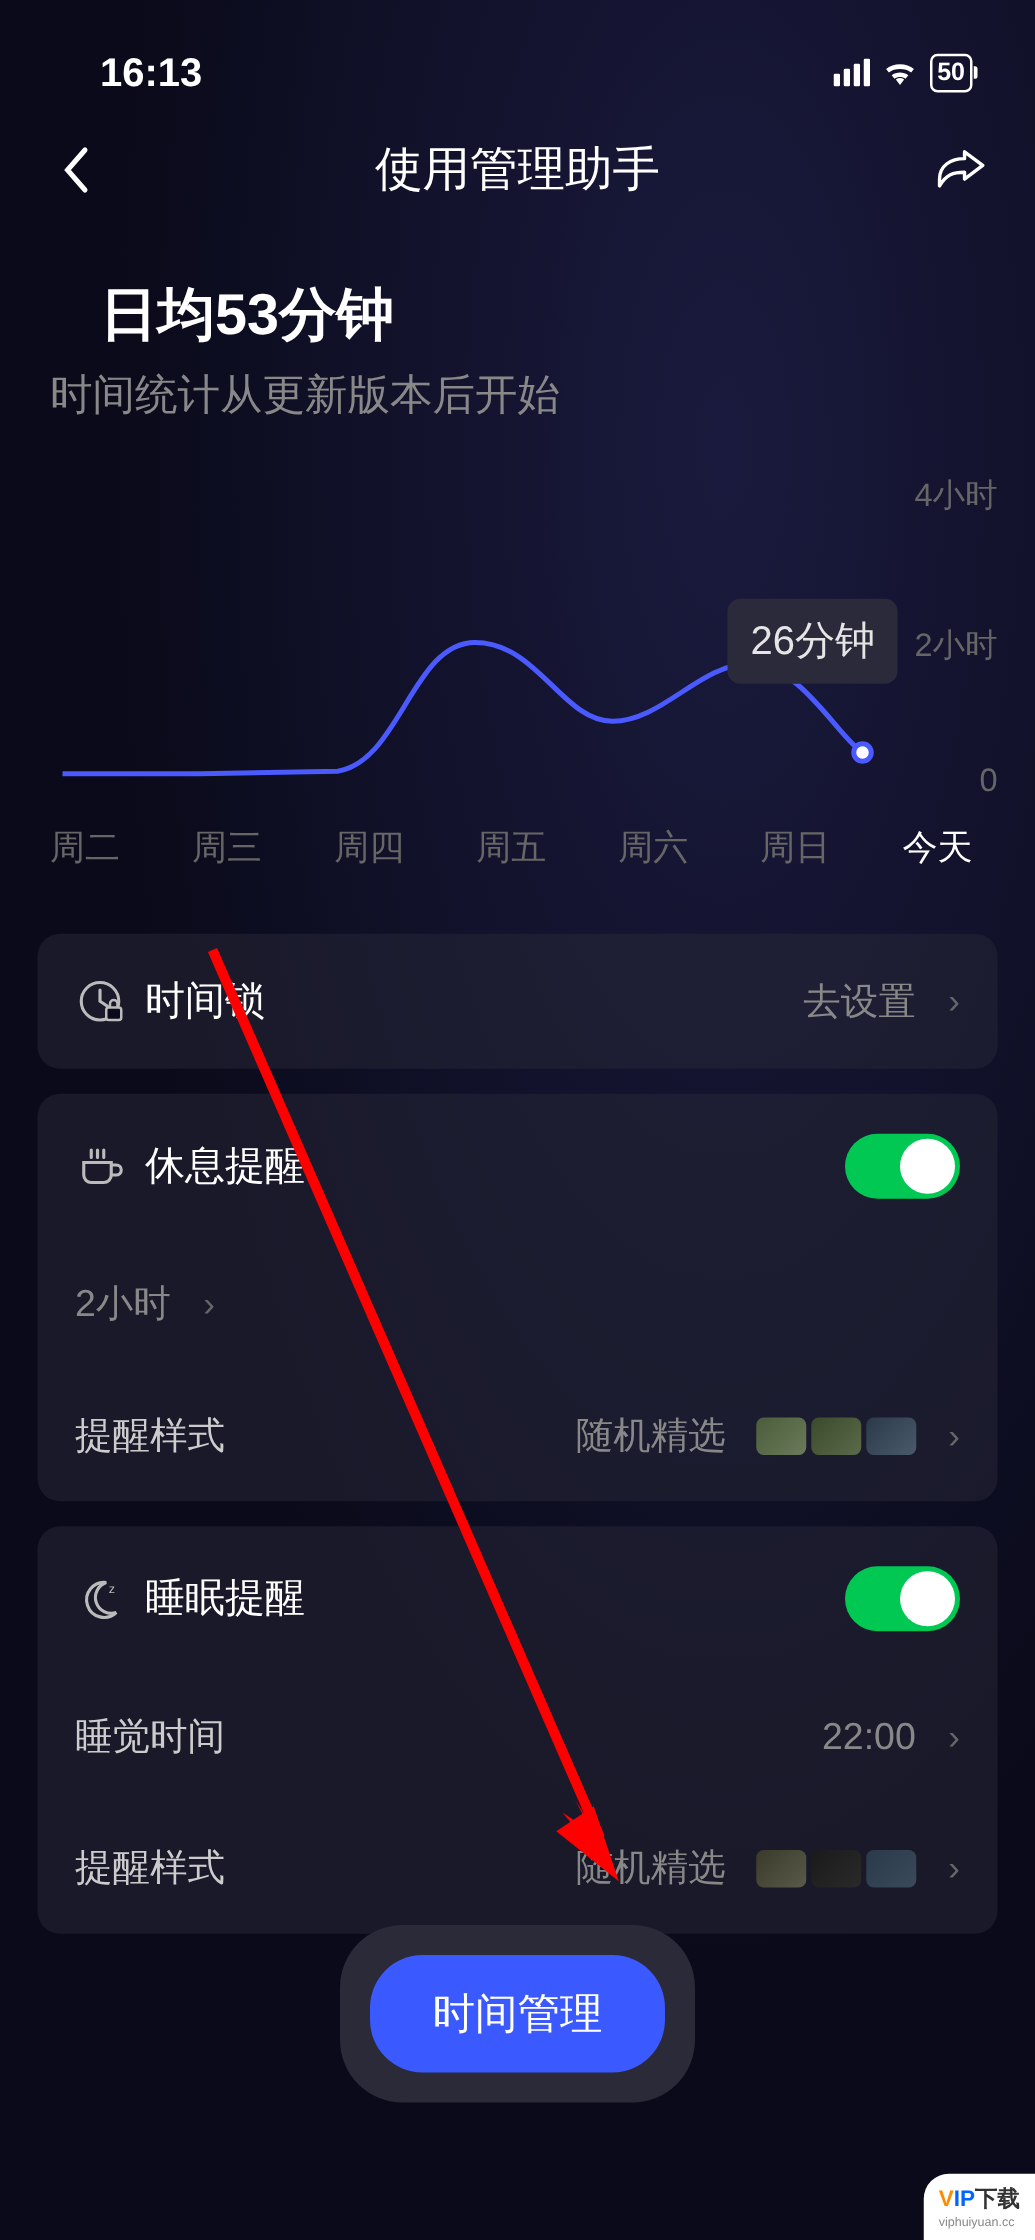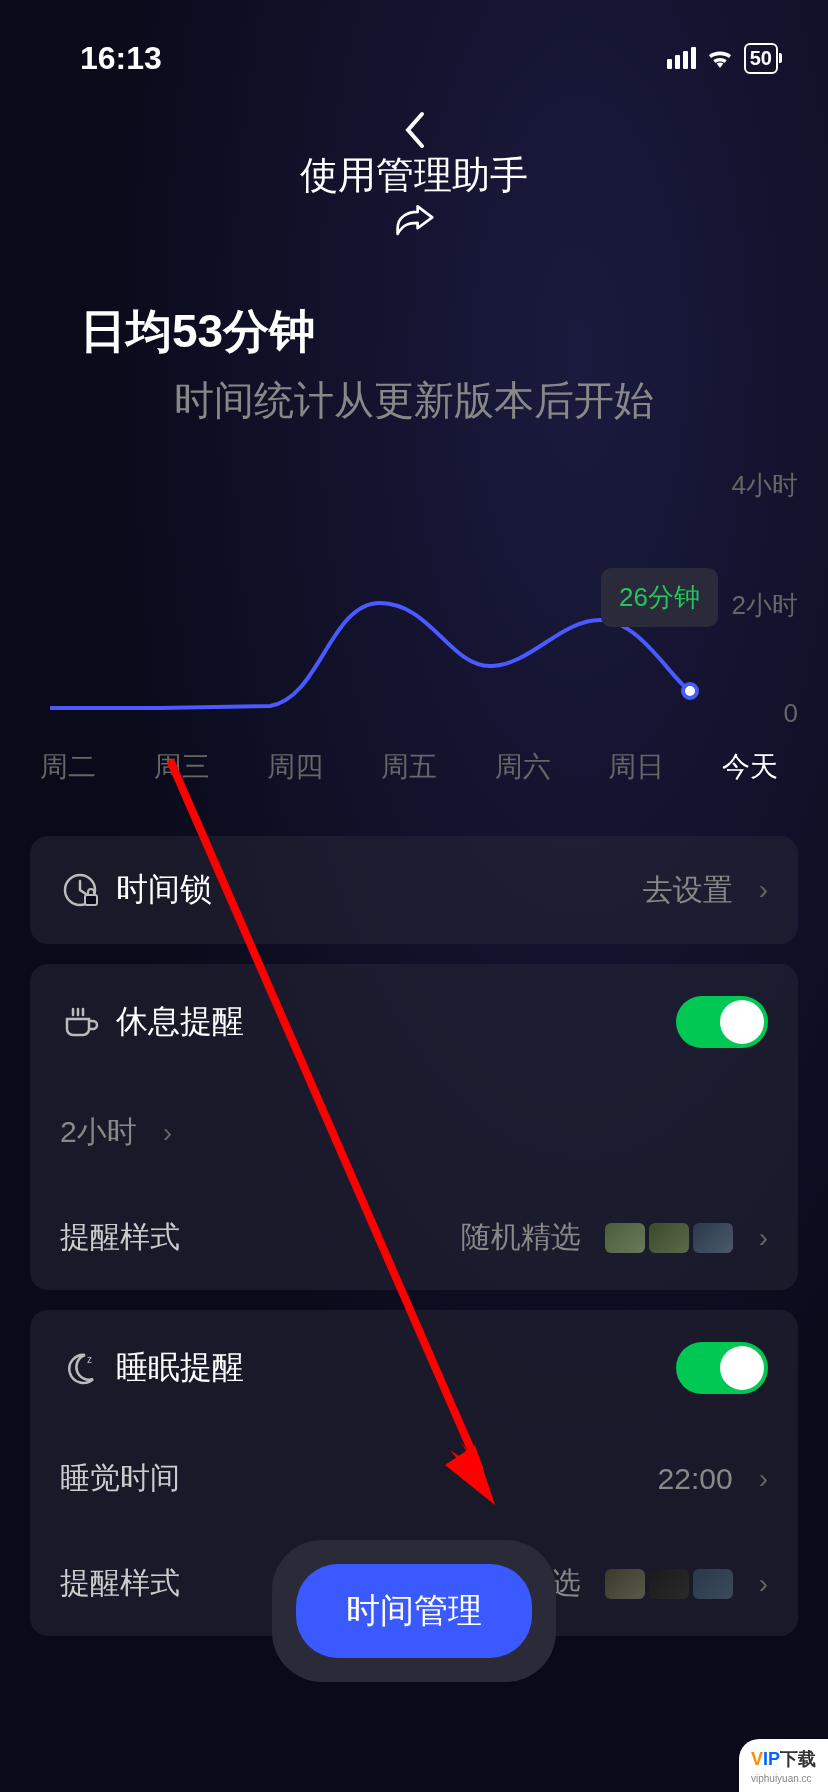--- a/index.html
+++ b/index.html
@@ -28,42 +28,41 @@
 .signal-bars span:nth-child(3) { height: 18px; }
 .signal-bars span:nth-child(4) { height: 22px; }
 .wifi-icon { width: 28px; height: 20px; }
 .battery { display: flex; align-items: center; border: 2px solid #fff; border-radius: 6px; padding: 2px 4px; font-size: 20px; font-weight: 700; position: relative; }
 .battery::after { content: ''; position: absolute; right: -6px; top: 50%; transform: translateY(-50%); width: 3px; height: 10px; background: #fff; border-radius: 0 2px 2px 0; }
 .nav-bar {
   display: flex;
   align-items: center;
   justify-content: space-between;
   padding: 30px 40px;
-  flex-direction: column;
 }
 .back-btn, .share-btn { width: 40px; height: 40px; display: flex; align-items: center; justify-content: center; }
 .nav-title { font-size: 38px; font-weight: 500; }
 .stats-section { padding: 30px 40px 10px; }
 .stats-title { font-size: 46px; font-weight: 600; margin-bottom: 10px; margin-left: 40px; }
-.stats-subtitle { font-size: 40px; color: #888; text-align: center; }
+.stats-subtitle { font-size: 34px; color: #888; }
 .chart-area { position: relative; height: 260px; margin: 30px 20px 0 30px; }
 .y-label { position: absolute; right: 10px; font-size: 26px; color: #666; }
 .y-label.y4 { top: 0; }
 .y-label.y2 { top: 120px; }
 .y-label.y0 { top: 230px; }
 .chart-svg { position: absolute; left: 0; top: 0; width: 680px; height: 250px; }
 .tooltip {
   position: absolute;
   right: 90px;
   top: 100px;
   background: #2a2a3a;
   border-radius: 10px;
   padding: 12px 18px;
-  font-size: 26px;
-  color: #22c55e;
+  font-size: 32px;
+  color: #e5e5e5;
 }
 .x-labels { display: flex; justify-content: space-between; padding: 20px 50px 30px 40px; }
 .x-label { font-size: 28px; color: #666; }
 .x-label.active { color: #fff; font-weight: 500; }
 .settings-card {
   background: rgba(40, 40, 55, 0.5);
   border-radius: 18px;
   margin: 20px 30px;
   padding: 0;
 }

